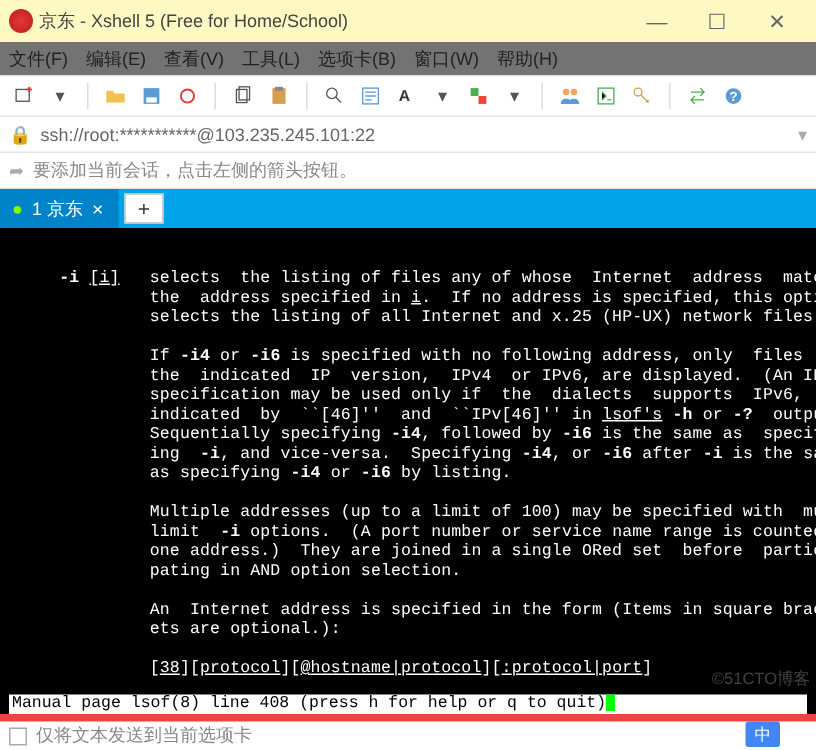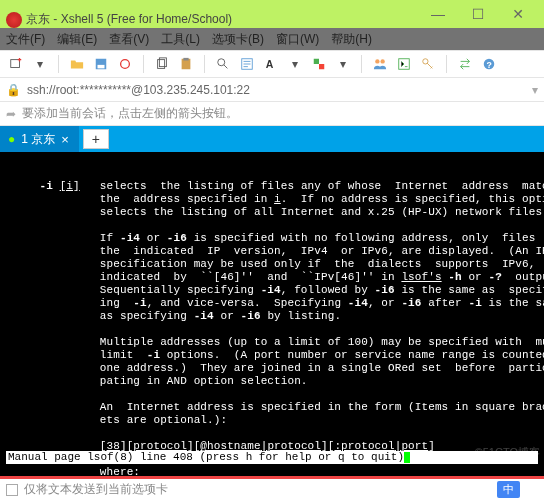--- a/index.html
+++ b/index.html
@@ -1,17 +1,17 @@
 <!DOCTYPE html>
 <html><head>
 <meta charset="utf-8">
 <style>
 * { margin: 0; padding: 0; box-sizing: border-box; }
 body { font-family: "Microsoft YaHei", "Segoe UI", sans-serif; font-size: 12px; background: #f0f0f0; width: 544px; height: 500px; overflow: hidden; display: flex; flex-direction: column; }
-.titlebar { display: flex; align-items: flex-end; height: 28px; background: #bef264; padding: 0 6px; }
+.titlebar { display: flex; align-items: center; height: 28px; background: #fef9c3; padding: 0 6px; }
 .titlebar-icon { width: 16px; height: 16px; background: radial-gradient(circle,#e53935,#b71c1c); border-radius: 50%; margin-right: 4px; }
 .titlebar-title { flex: 1; font-size: 12px; color: #444; }
 .winbtns { display: flex; }
 .winbtn { width: 40px; height: 28px; display: flex; align-items: center; justify-content: center; color: #666; font-size: 14px; }
 .menubar { display: flex; align-items: center; height: 22px; background: #737373; padding: 0 6px; color: #222; }
 .menuitem { margin-right: 12px; }
 .toolbar { display: flex; align-items: center; height: 28px; background: #fff; border-top: 1px solid #e5e5e5; border-bottom: 1px solid #e5e5e5; padding: 0 6px; gap: 4px; }
 .toolbtn { width: 20px; height: 20px; display: flex; align-items: center; justify-content: center; color: #555; }
 .toolbtn svg { width: 14px; height: 14px; }
 .toolsep { width: 1px; height: 18px; background: #ddd; margin: 0 4px; }
@@ -20,23 +20,23 @@
 .tipbar { display: flex; align-items: center; height: 24px; background: #fff; padding: 0 6px; border-bottom: 1px solid #e5e5e5; color: #888; }
 .tipicon { margin-right: 6px; color: #aaa; }
 .tabbar { display: flex; align-items: stretch; height: 26px; background: #00a2e8; }
 .tab { display: flex; align-items: center; padding: 0 10px 0 8px; background: #0083c9; color: #fff; font-size: 12px; gap: 6px; }
 .tab-close { color: #fff; font-size: 13px; }
 .tab-add { width: 26px; height: 20px; background: #fff; border: 1px solid #ccc; display: flex; align-items: center; justify-content: center; color: #333; font-size: 14px; margin: 3px 0 0 4px; }
 .terminal { flex: 1; background: #000; color: #fff; font-family: "Courier New", monospace; font-size: 11px; line-height: 13px; padding: 2px 6px; white-space: pre; overflow: hidden; position: relative; }
 .term-content { letter-spacing: 0.1px; }
 .b { font-weight: bold; }
 .u { text-decoration: underline; }
-.statusline { position: absolute; bottom: 12px; left: 6px; right: 6px; background: #fff; color: #000; padding: 0 2px; height: 13px; }
+.statusline { position: absolute; bottom: 0; left: 6px; right: 6px; background: #fff; color: #000; padding: 0 2px; height: 13px; }
 .statusline .cursor { display:inline-block; width:6px; height:11px; background:#00ff00; vertical-align:middle; }
-.inputbar { display: flex; align-items: center; height: 24px; background: #fff; border-top: 3px solid #ef4444; padding: 0 6px; color: #888; }
+.inputbar { display: flex; align-items: center; height: 24px; background: #fff; border-top: 5px solid #ef4444; padding: 0 6px; color: #888; }
 .inputcheck { width: 12px; height: 12px; border: 1px solid #aaa; margin-right: 6px; }
 .watermark { position: absolute; right: 4px; bottom: 40px; color: rgba(255,255,255,0.25); font-size: 11px; font-family: sans-serif; pointer-events: none; }
 .ime { position: absolute; right: 24px; bottom: 2px; background: #4285f4; color: #fff; font-size: 11px; padding: 1px 6px; border-radius: 2px; }
 </style>
 </head>
 <body>
 
 <div class="titlebar">
   <div class="titlebar-icon"></div>
   <div class="titlebar-title">京东 - Xshell 5 (Free for Home/School)</div>

